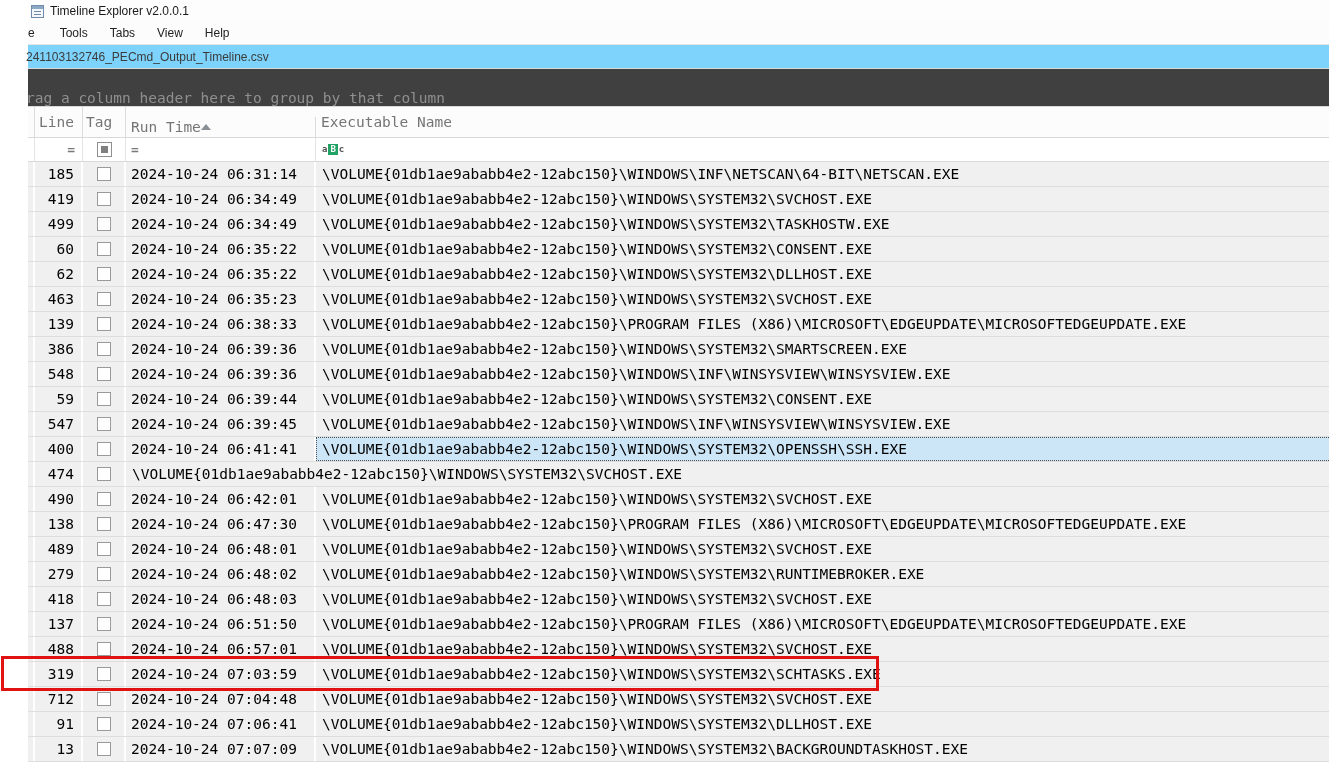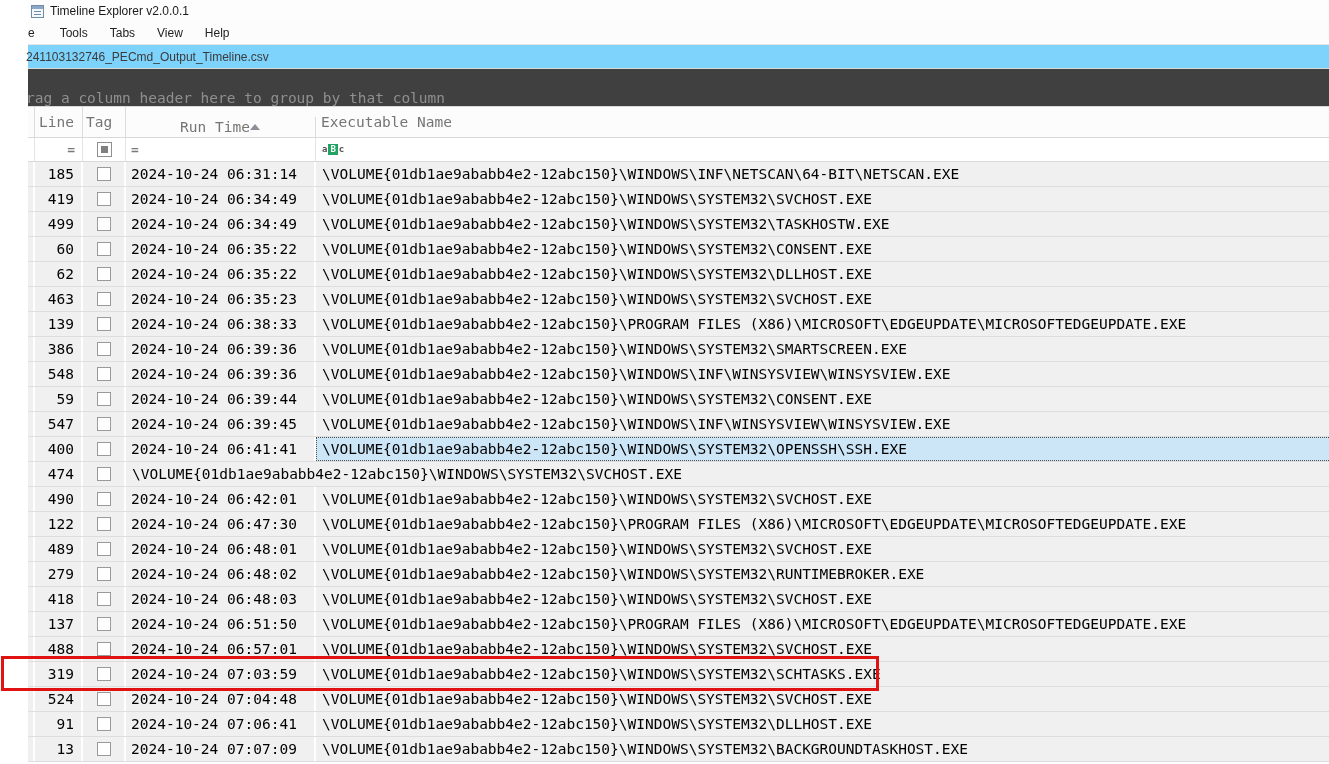--- a/index.html
+++ b/index.html
@@ -36,21 +36,21 @@
   .col-tag{width:43px;flex:0 0 43px;}
   .col-time{width:190px;flex:0 0 190px;}
   .col-exe{flex:1 1 auto;min-width:0;}
   
   .headerrow{height:31px;display:flex;background:#fcfcfc;border-bottom:1px solid #d9d9d9;
     box-sizing:border-box;font-size:14.5px;color:#757575;}
   .headerrow>div{display:flex;align-items:center;border-right:1px solid #dcdcdc;box-sizing:border-box;}
   .headerrow>div:last-child{border-right:none;}
   .h-line{padding-left:4px;}
   .h-tag{padding-left:3px;}
-  .h-time{padding-left:5px;justify-content:center;margin-top:10px;}
+  .h-time{padding-left:5px;justify-content:flex-start;margin-top:10px;}
   .h-exe{padding-left:5px;}
   .sortarrow{width:0;height:0;border-left:5px solid transparent;border-right:5px solid transparent;
     border-bottom:6px solid #8a9097;margin-right:6px;}
   
   .filterrow{height:24px;display:flex;background:#ffffff;border-bottom:1px solid #d9d9d9;
     box-sizing:border-box;font-size:13px;color:#777;}
   .filterrow>div{display:flex;align-items:center;border-right:1px solid #e4e4e4;box-sizing:border-box;}
   .filterrow>div:last-child{border-right:none;}
   .f-line{justify-content:flex-end;padding-right:7px;}
   .f-time{padding-left:5px;}
@@ -264,21 +264,21 @@
         <div class="col-ind"></div>
         <div class="col-line c-line">490</div>
         <div class="col-tag c-tag">
           <span class="rowcbx"></span>
         </div>
         <div class="col-time c-time">2024-10-24 06:42:01</div>
         <div class="col-exe c-exe">\VOLUME{01db1ae9ababb4e2-12abc150}\WINDOWS\SYSTEM32\SVCHOST.EXE</div>
       </div>
       <div class="trow">
         <div class="col-ind"></div>
-        <div class="col-line c-line">122</div>
+        <div class="col-line c-line">138</div>
         <div class="col-tag c-tag">
           <span class="rowcbx"></span>
         </div>
         <div class="col-time c-time">2024-10-24 06:47:30</div>
         <div class="col-exe c-exe">\VOLUME{01db1ae9ababb4e2-12abc150}\PROGRAM FILES (X86)\MICROSOFT\EDGEUPDATE\MICROSOFTEDGEUPDATE.EXE</div>
       </div>
       <div class="trow">
         <div class="col-ind"></div>
         <div class="col-line c-line">489</div>
         <div class="col-tag c-tag">
@@ -327,21 +327,21 @@
         <div class="col-ind"></div>
         <div class="col-line c-line">319</div>
         <div class="col-tag c-tag">
           <span class="rowcbx"></span>
         </div>
         <div class="col-time c-time">2024-10-24 07:03:59</div>
         <div class="col-exe c-exe">\VOLUME{01db1ae9ababb4e2-12abc150}\WINDOWS\SYSTEM32\SCHTASKS.EXE</div>
       </div>
       <div class="trow">
         <div class="col-ind"></div>
-        <div class="col-line c-line">524</div>
+        <div class="col-line c-line">712</div>
         <div class="col-tag c-tag">
           <span class="rowcbx"></span>
         </div>
         <div class="col-time c-time">2024-10-24 07:04:48</div>
         <div class="col-exe c-exe">\VOLUME{01db1ae9ababb4e2-12abc150}\WINDOWS\SYSTEM32\SVCHOST.EXE</div>
       </div>
       <div class="trow">
         <div class="col-ind"></div>
         <div class="col-line c-line">91</div>
         <div class="col-tag c-tag">

